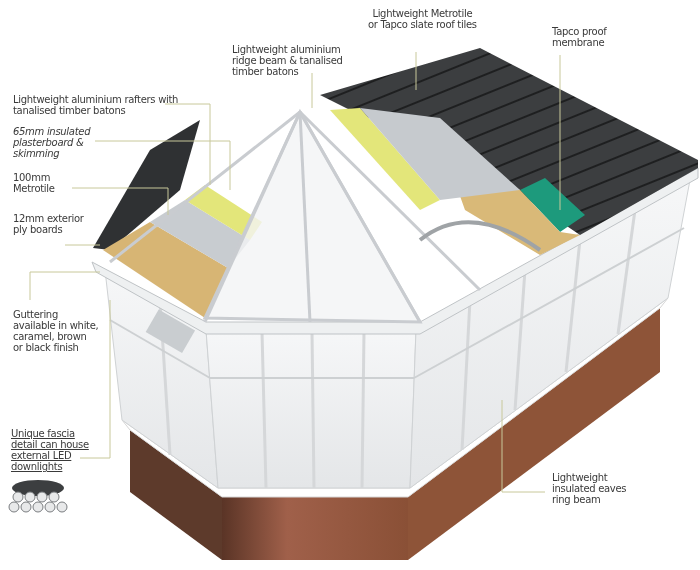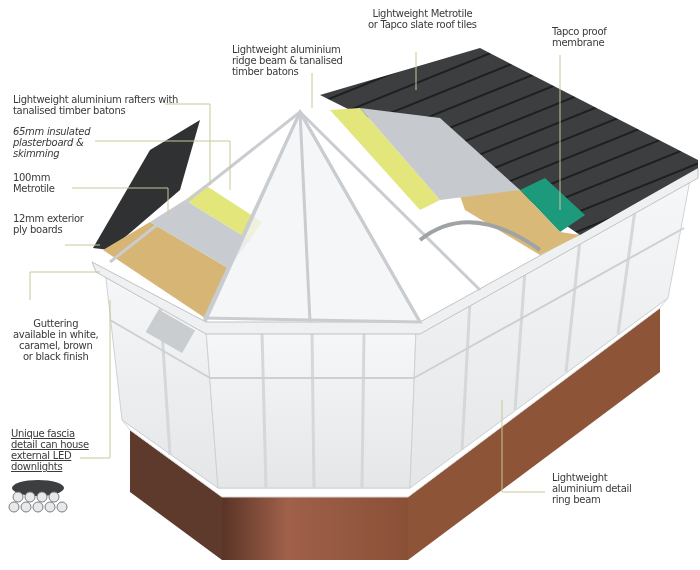--- a/index.html
+++ b/index.html
@@ -126,30 +126,30 @@
 
 <div class="label" style="left:13px; top:94px;">Lightweight aluminium rafters with
 tanalised timber batons</div>
 <div class="label" style="left:13px; top:126px;font-style:italic;">65mm insulated
 plasterboard &amp;
 skimming</div>
 <div class="label" style="left:13px; top:172px;">100mm
 Metrotile</div>
 <div class="label" style="left:13px; top:213px;">12mm exterior
 ply boards</div>
-<div class="label" style="left:13px; top:318px;text-align:center;">Guttering
+<div class="label" style="left:13px; top:309px;">Guttering
 available in white,
 caramel, brown
 or black finish</div>
 <div class="label" style="left:11px; top:428px;text-decoration:underline;">Unique fascia
 detail can house
 external LED
 downlights</div>
 <div class="label" style="left:232px; top:44px;">Lightweight aluminium
 ridge beam &amp; tanalised
 timber batons</div>
 <div class="label" style="left:368px; top:8px;text-align:center;">Lightweight Metrotile
 or Tapco slate roof tiles</div>
 <div class="label" style="left:552px; top:26px;">Tapco proof
 membrane</div>
 <div class="label" style="left:552px; top:472px;">Lightweight
-aluminium detail
+insulated eaves
 ring beam</div>
 
 </body></html>

